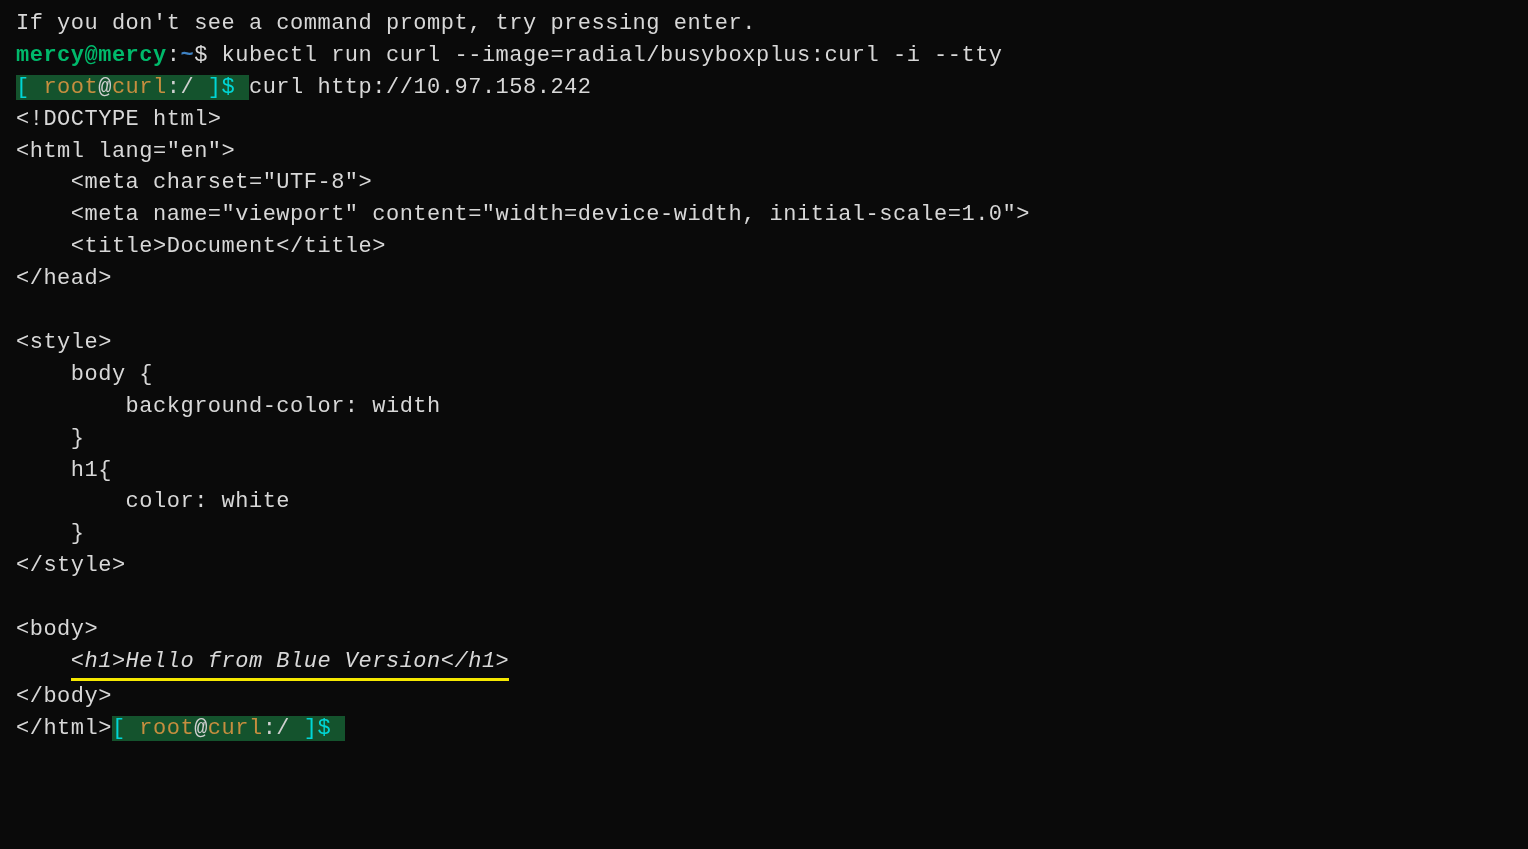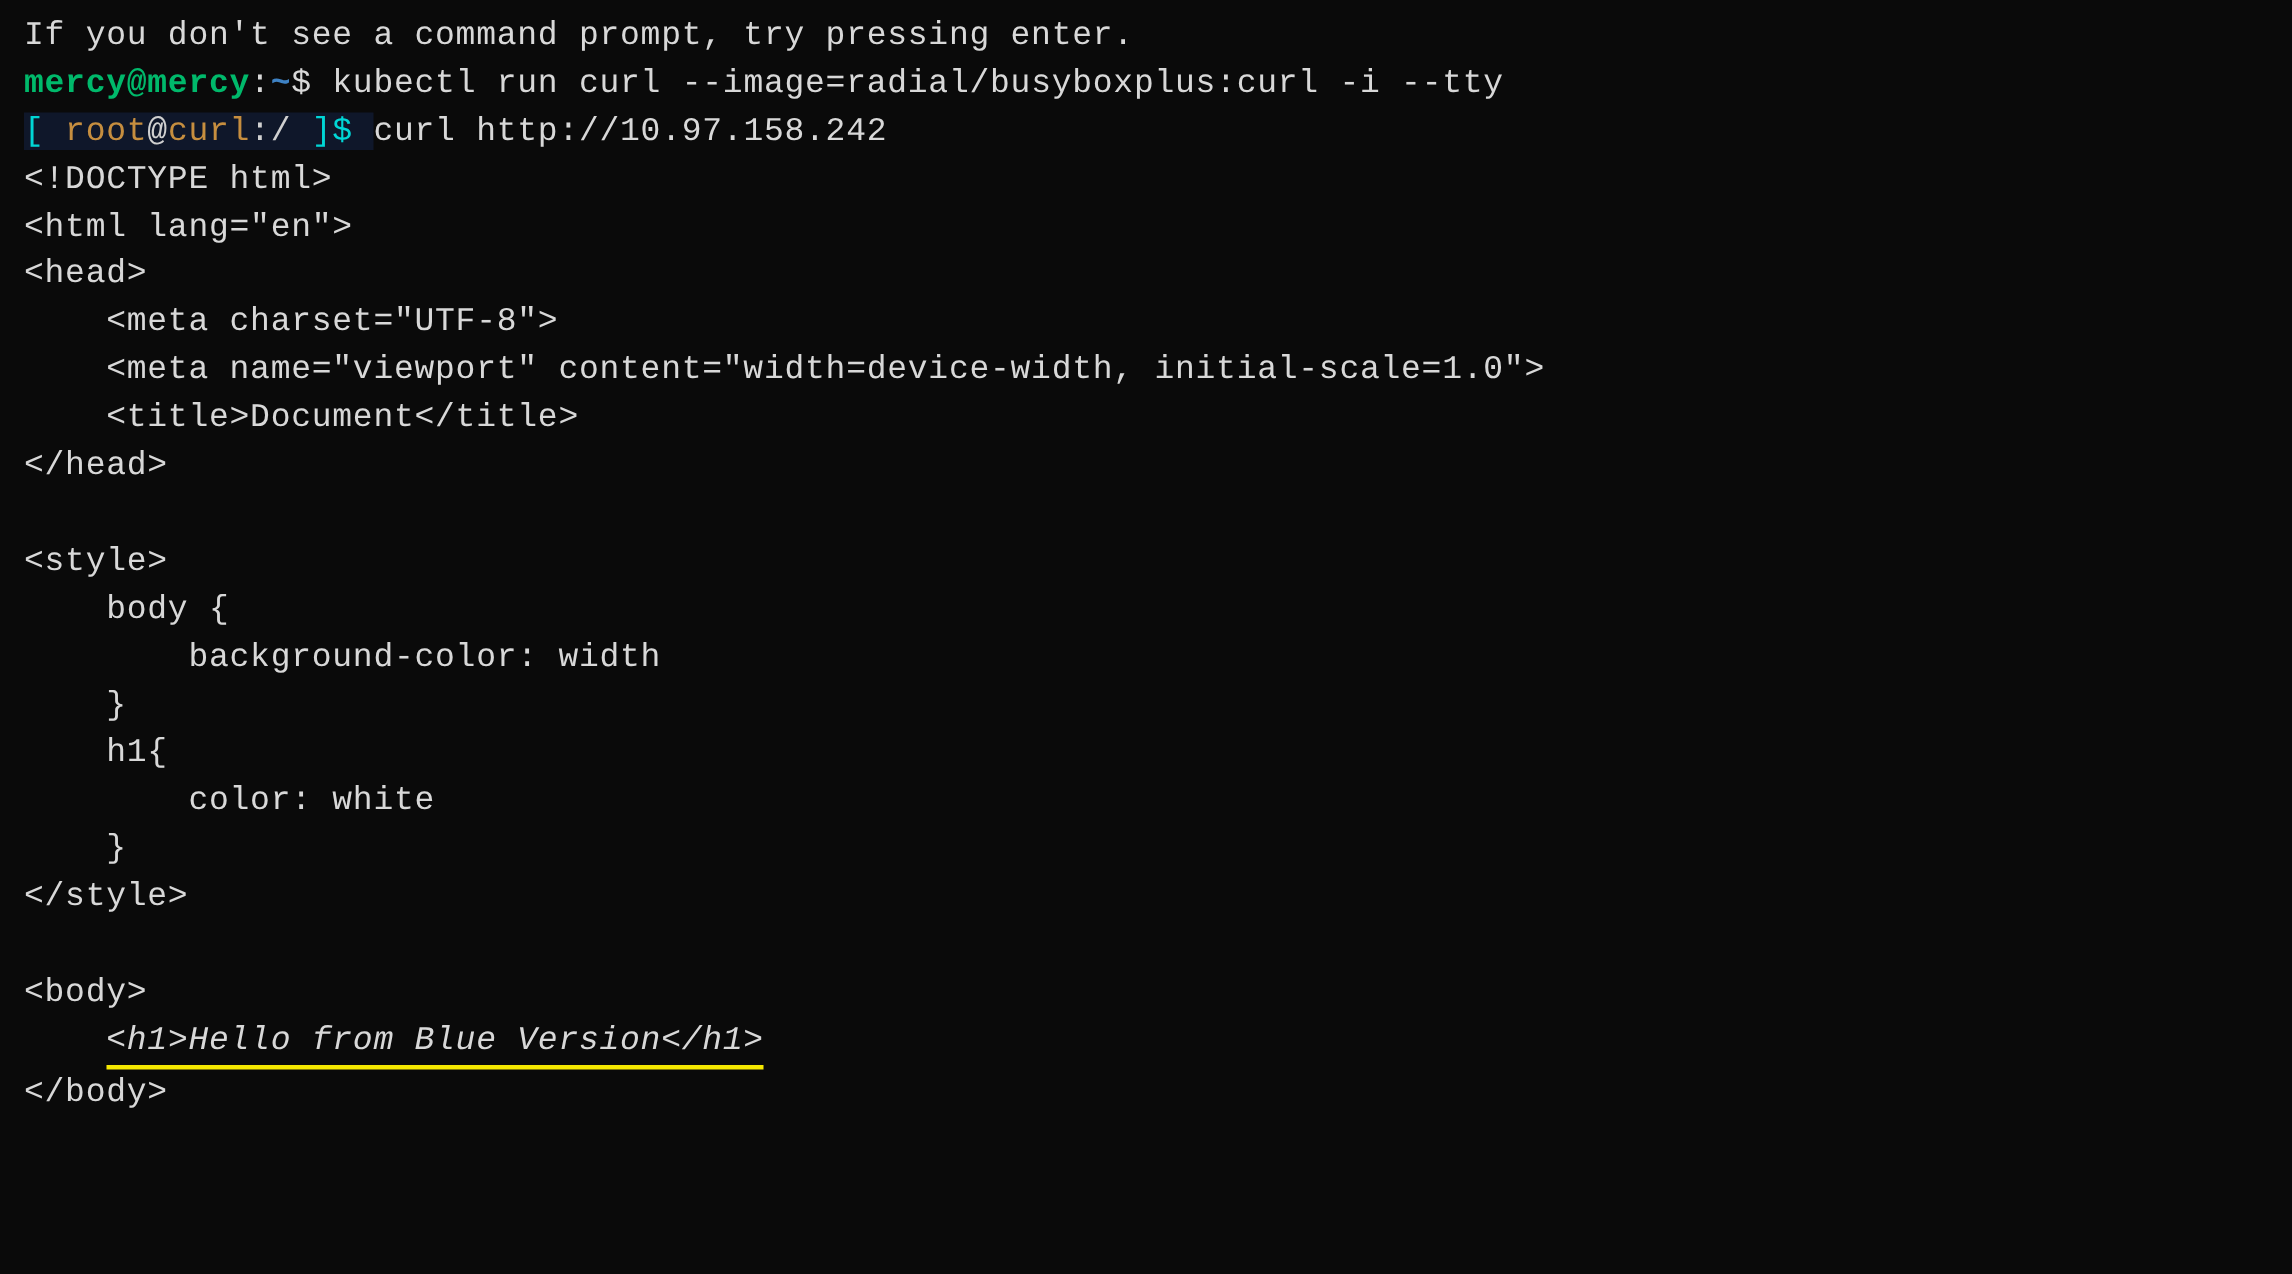--- a/index.html
+++ b/index.html
@@ -30,21 +30,21 @@
       color: #3e82c4;
       font-weight: bold;
     }
     .white {
       color: #d8d8d8;
     }
     .grey {
       color: #d0d0d0;
     }
     .prompt-highlight {
-      background-color: #0f172a;
+      background-color: #14532d;
     }
     .cyan {
       color: #00d6d6;
     }
     .orange {
       color: #c68e3f;
     }
     .dollar-cyan {
       color: #00d6d6;
     }
@@ -64,21 +64,20 @@
 <div>
 
   <div class="line white">If you don't see a command prompt, try pressing enter.</div>
 
   <div class="line"><span class="green-bold">mercy@mercy</span><span class="white">:</span><span class="blue-bold">~</span><span class="white">$ </span><span class="white">kubectl run curl --image=radial/busyboxplus:curl -i --tty</span></div>
 
   <div class="line"><span class="prompt-highlight"><span class="cyan">[ </span><span class="orange">root</span><span class="grey">@</span><span class="orange">curl</span><span class="grey">:</span><span class="grey">/</span><span class="cyan"> ]</span><span class="dollar-cyan">$ </span></span><span class="white">curl http://10.97.158.242</span></div>
 
   <div class="line white">&lt;!DOCTYPE html&gt;</div>
   <div class="line white">&lt;html lang="en"&gt;</div>
-  <div class="line white">&lt;head&gt;</div>
   <div class="line white">    &lt;meta charset="UTF-8"&gt;</div>
   <div class="line white">    &lt;meta name="viewport" content="width=device-width, initial-scale=1.0"&gt;</div>
   <div class="line white">    &lt;title&gt;Document&lt;/title&gt;</div>
   <div class="line white">&lt;/head&gt;</div>
 
   <div class="spacer"></div>
 
   <div class="line white">&lt;style&gt;</div>
   <div class="line white">    body {</div>
   <div class="line white">        background-color: width</div>
@@ -87,14 +86,15 @@
   <div class="line white">        color: white</div>
   <div class="line white">    }</div>
   <div class="line white">&lt;/style&gt;</div>
 
   <div class="spacer"></div>
 
   <div class="line white">&lt;body&gt;</div>
   <div class="line white"><span>    </span><span class="underline-yellow">&lt;h1&gt;Hello from Blue Version&lt;/h1&gt;</span></div>
   <div class="line white">&lt;/body&gt;</div>
 
+  <div class="line"><span class="white">&lt;/html&gt;</span><span class="prompt-highlight"><span class="cyan">[ </span><span class="orange">root</span><span class="grey">@</span><span class="orange">curl</span><span class="grey">:</span><span class="grey">/</span><span class="cyan"> ]</span><span class="dollar-cyan">$ </span></span></div>
 
 </div>
 
 </body></html>

